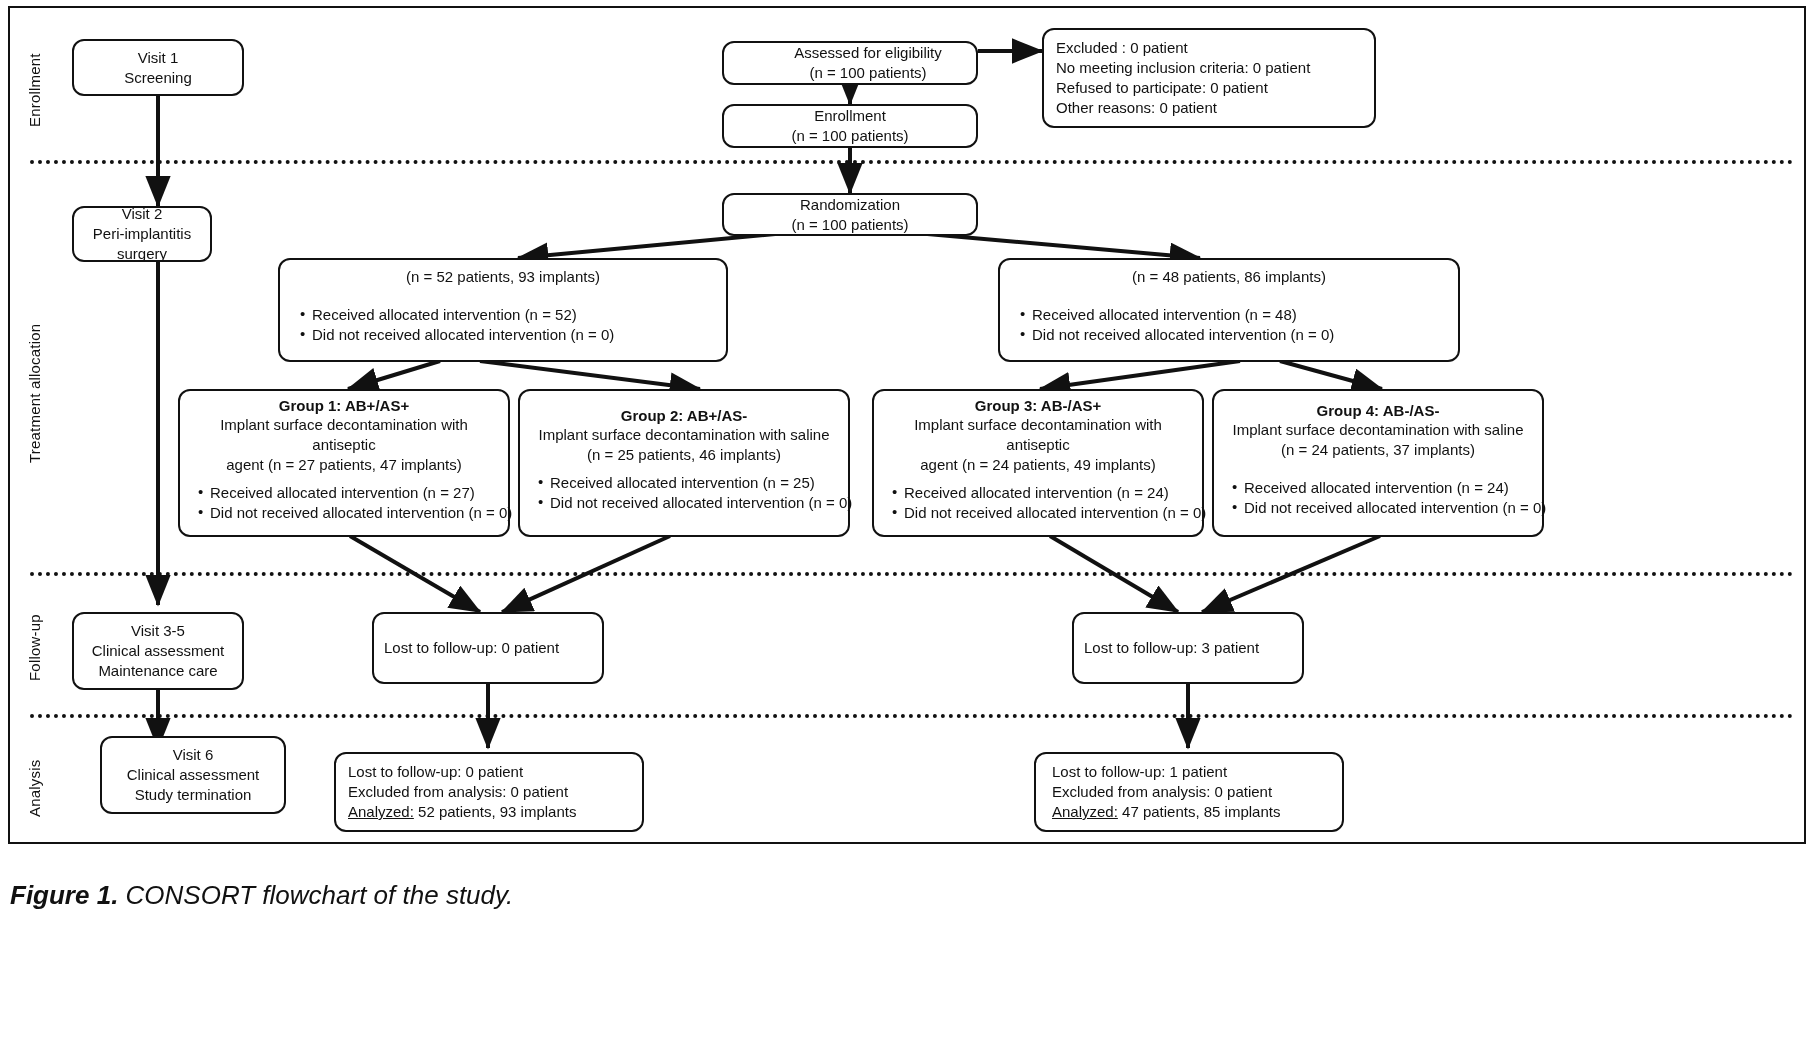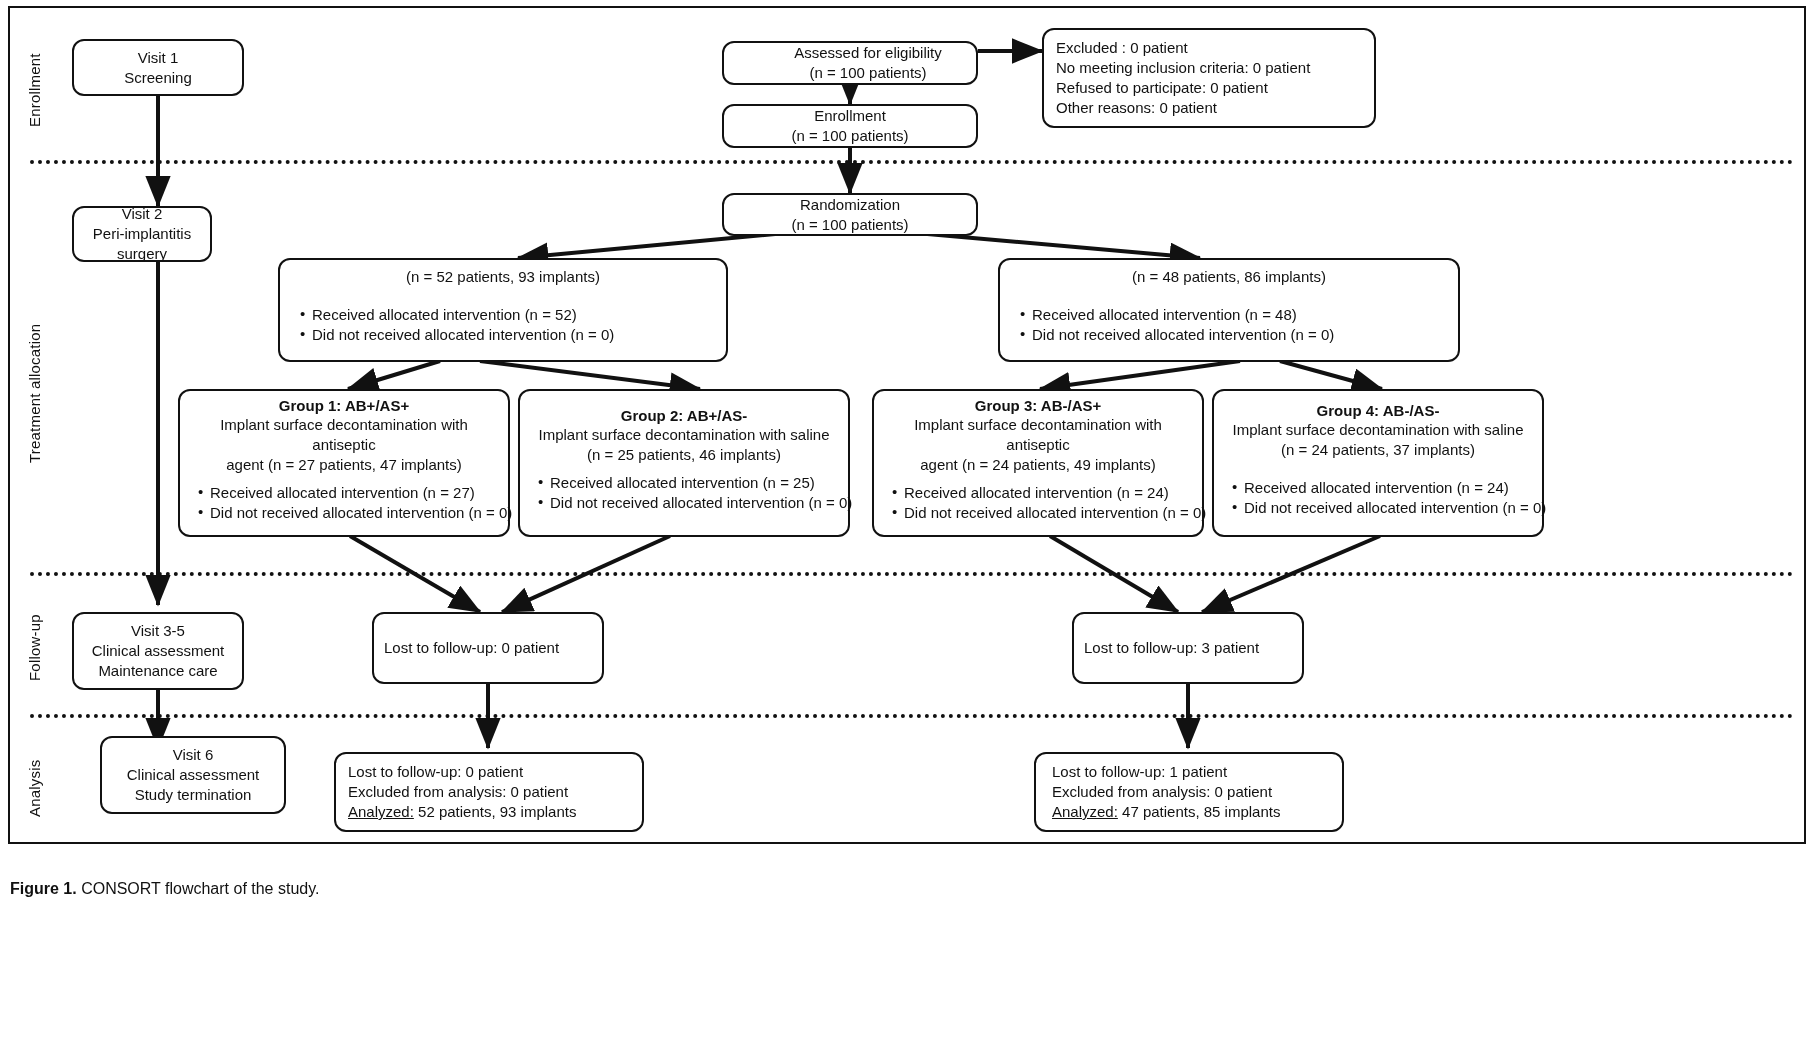--- a/index.html
+++ b/index.html
@@ -85,23 +85,24 @@
     position:absolute;
     left:0;top:0;
     width:1798px;height:838px;
     pointer-events:none;
   }
   
   #caption{
     position:absolute;
     left:10px;
     top:880px;
-    font-size:16px;
+    font-size:26px;
     color:#111;
     white-space:nowrap;
+    font-style:italic;
   }
   #caption .cap-bold{font-weight:bold;}
   .u{ text-decoration:underline; }
   .nowrap{white-space:nowrap;}
 </style>
 </head>
 <body>
 
 <div id="page">
 

